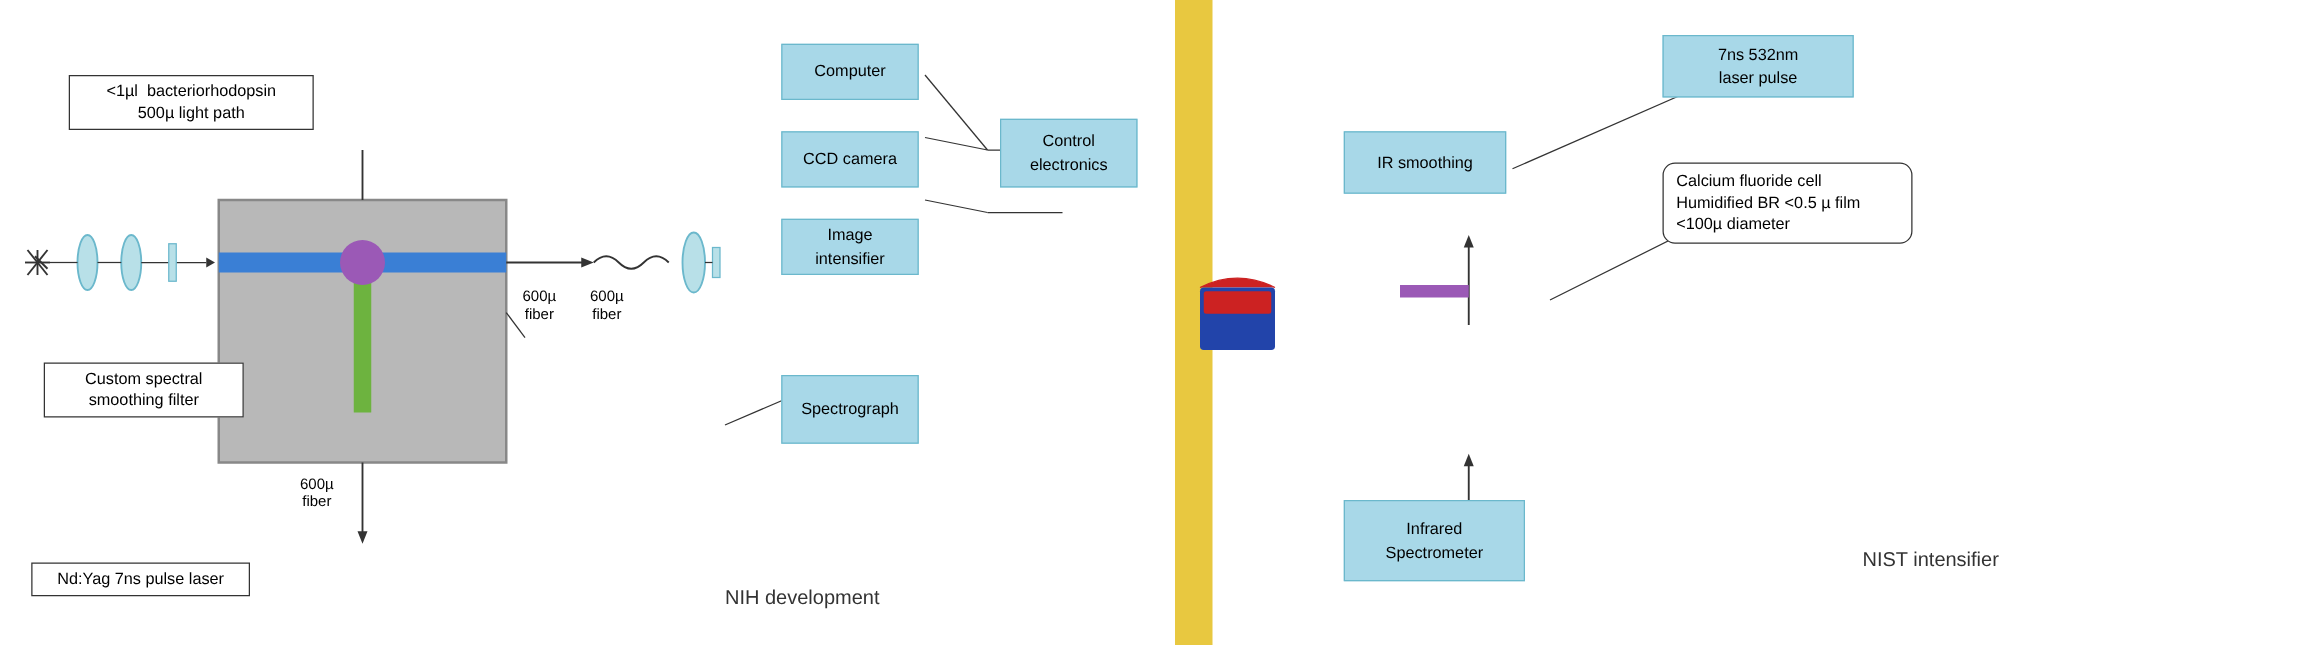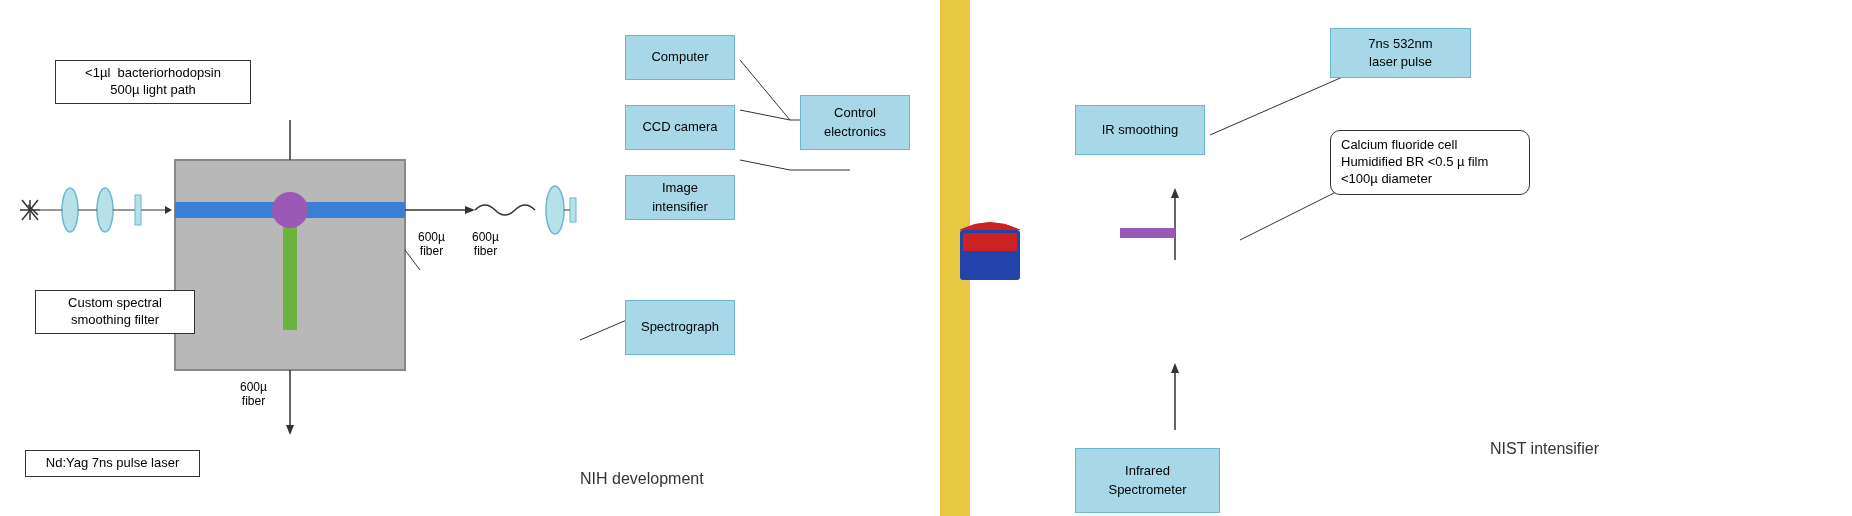--- a/index.html
+++ b/index.html
@@ -183,32 +183,32 @@
 
   <div class="section-label" style="left:580px; top:470px;">
     <span>NIH development</span>
   </div>
 
 
   <div class="teal-box" style="left:1075px; top:105px; width:130px; height:50px; display:flex; align-items:center; justify-content:center;">
     <span>IR smoothing</span>
   </div>
 
-  <div class="teal-box" style="left:1330px; top:28px; width:141px; height:50px; display:flex; align-items:flex-start; justify-content:center;">
+  <div class="teal-box" style="left:1330px; top:28px; width:153px; height:50px; display:flex; align-items:flex-start; justify-content:center;">
     <span>7ns 532nm<br>laser pulse</span>
   </div>
 
   <div class="label-box" style="left:1330px; top:130px; width:200px; padding:6px 10px; text-align:left;border-radius:10px;">
     Calcium fluoride cell<br>
     Humidified BR &lt;0.5 µ film<br>
     &lt;100µ diameter
   </div>
 
 
-  <div class="teal-box" style="left:1075px; top:400px; width:145px; height:65px; display:flex; align-items:center; justify-content:center;margin-top:48px;">
+  <div class="teal-box" style="left:1075px; top:400px; width:145px; height:65px; display:flex; align-items:center; justify-content:center;">
     <span>Infrared<br>Spectrometer</span>
   </div>
 
   <div class="section-label" style="left:1490px; top:440px;">
     <span>NIST intensifier</span>
   </div>
 
 </div>
 
 </body></html>

